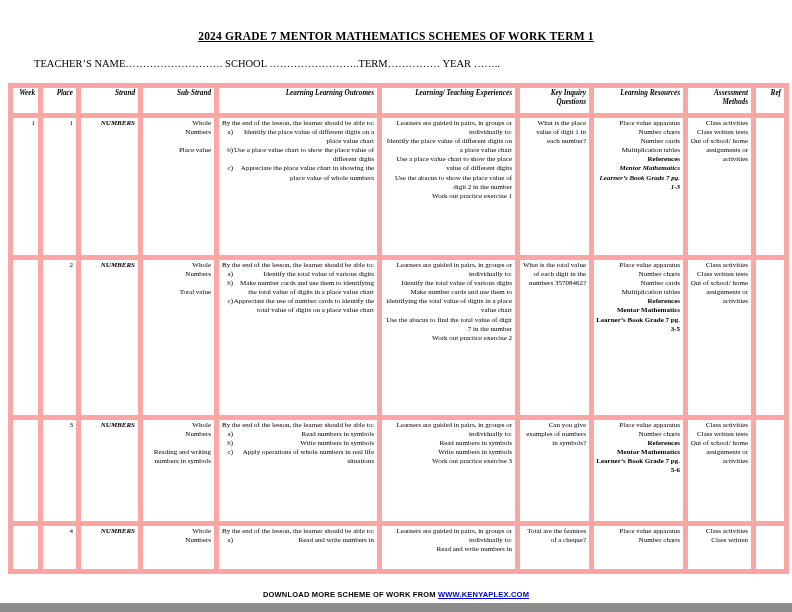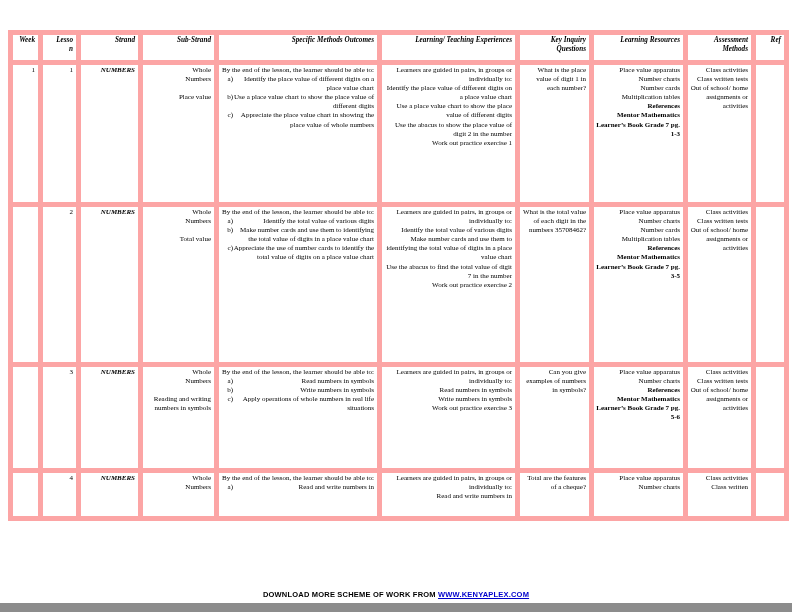--- a/index.html
+++ b/index.html
@@ -43,21 +43,21 @@
   .schemes th { font-style:italic; font-weight:bold; font-size:7.2px; }
   .wrapnarrow { display:inline-block; width:20px; word-break:break-all; }
   tr.row-1 { height:142px; }
   tr.row-2 { height:160px; }
   tr.row-3 { height:106px; }
   tr.row-4 { height:48px; }
   .pre { white-space:pre-line; }
   .strand { font-weight:bold; font-style:italic; }
   .refhead { font-weight:bold; }
   .book { font-weight:bold; }
-  .book.it { }
+  .book.it { font-style:italic; }
   .outitem { display:flex; }
   .outlabel { flex:0 0 12px; }
   .outtext { flex:1 1 auto; }
   .footer {
     position:absolute;
     left:0; right:0; bottom:13px;
     text-align:center;
     font-size:7.5px;
     font-weight:bold;
     font-family:Liberation Sans, sans-serif;
@@ -69,42 +69,44 @@
     left:0; right:0; bottom:0;
     height:9px;
     background:#8c8c8c;
   }
 </style>
 </head>
 <body>
 
 <div class="page">
 
-
+  <div class="doc-title">2024 GRADE 7 MENTOR MATHEMATICS SCHEMES OF WORK TERM 1</div>
+
+  <div class="info-line">TEACHER’S NAME………………………. SCHOOL ……………………..TERM…………… YEAR ……..</div>
 
   <table class="schemes">
     <colgroup>
       <col style="width:30px">
         <col style="width:38px">
         <col style="width:62px">
         <col style="width:76px">
       <col style="width:163px">
         <col style="width:138px">
         <col style="width:74px">
         <col style="width:94px">
       <col style="width:68px">
         <col style="width:33px">
     </colgroup>
     <thead>
       <tr>
         <th>Week</th>
-        <th><span class="wrapnarrow">Lesson</span></th>
+        <th><span class="wrapnarrow">Place</span></th>
         <th>Strand</th>
         <th>Sub-Strand</th>
-        <th>Specific Methods Outcomes</th>
+        <th>Learning Learning Outcomes</th>
         <th>Learning/ Teaching Experiences</th>
         <th>Key Inquiry Questions</th>
         <th>Learning Resources</th>
         <th>Assessment Methods</th>
         <th>Ref</th>
       </tr>
     </thead>
     <tbody>
 
       <tr class="row-1">

